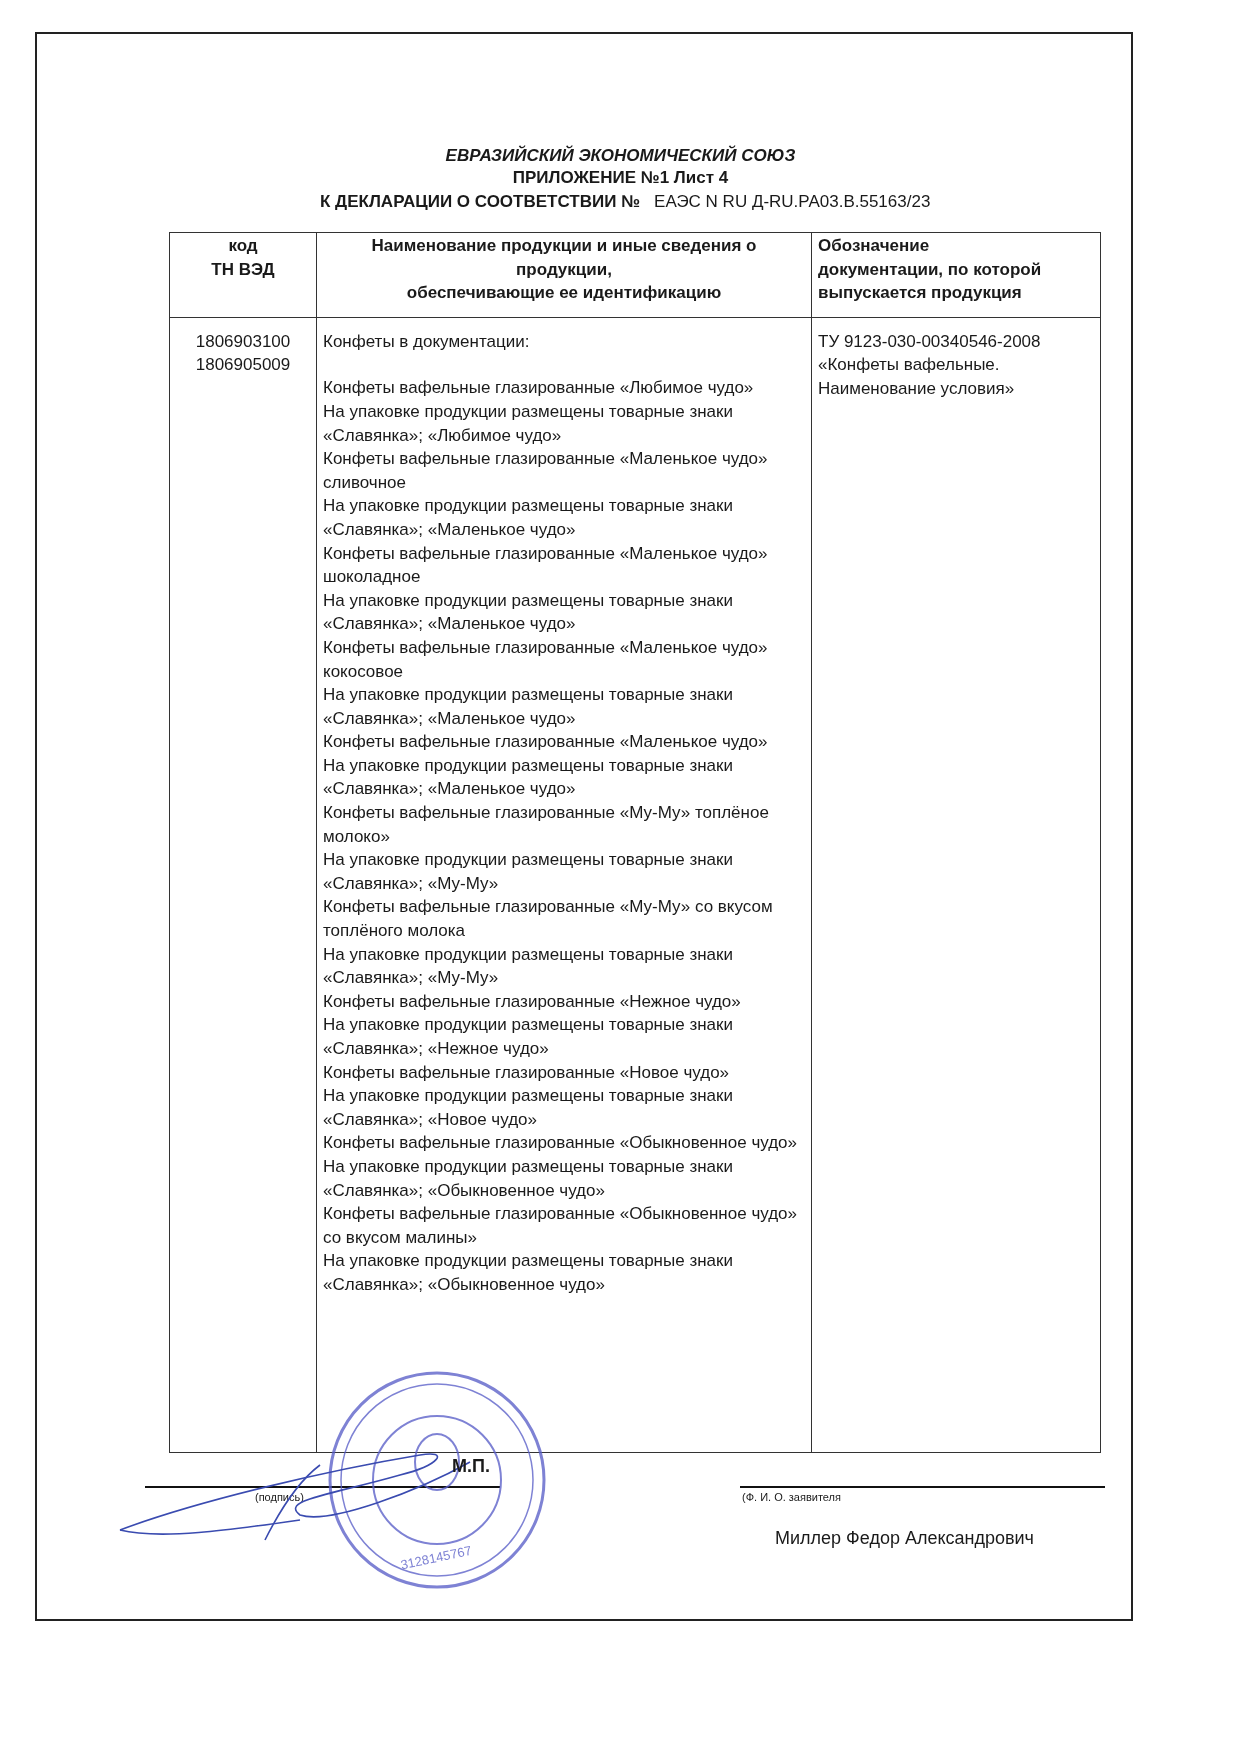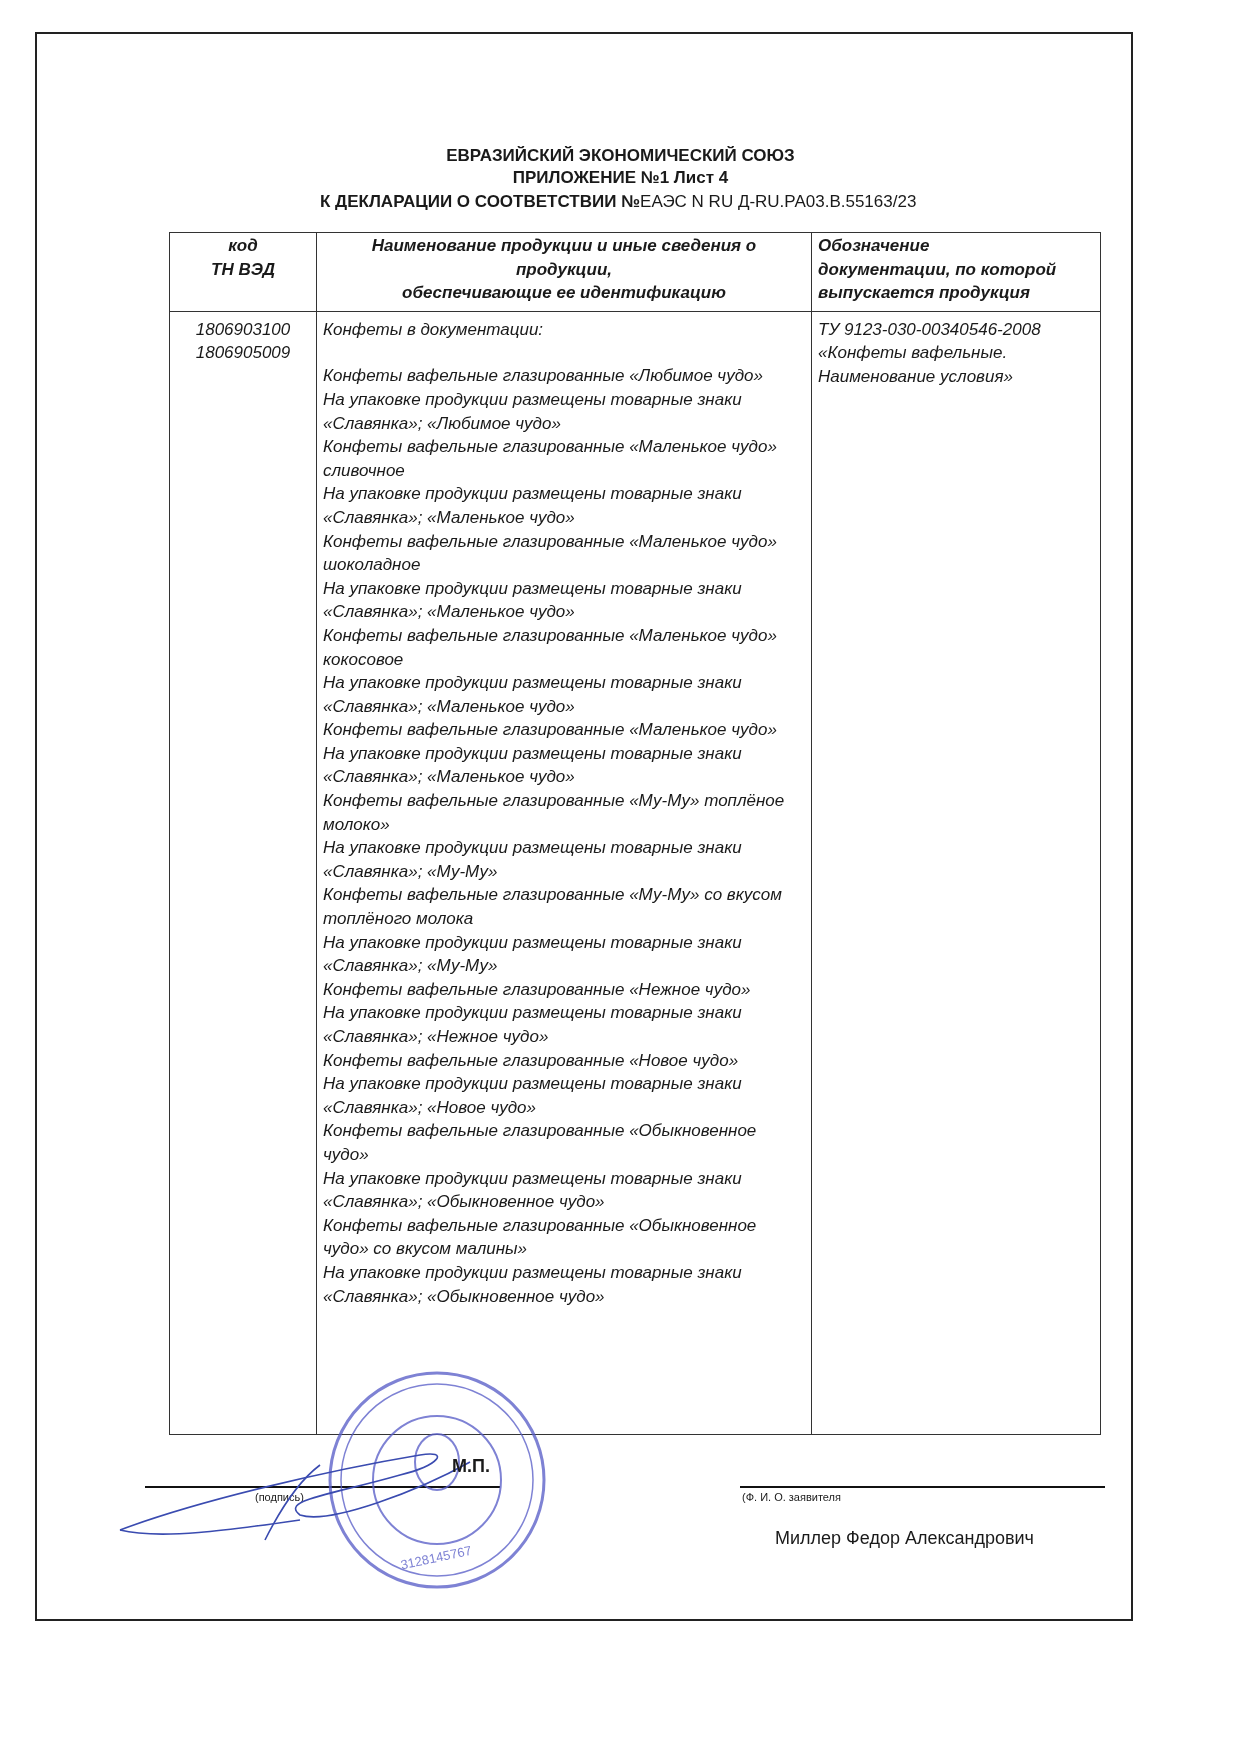--- a/index.html
+++ b/index.html
@@ -2,27 +2,27 @@
 <html><head>
 <meta charset="utf-8">
 <style>
   html, body { margin: 0; padding: 0; background: #ffffff; }
   body { width: 1241px; height: 1755px; position: relative; overflow: hidden;
          font-family: "Liberation Sans", sans-serif; color: #1a1a1a; }
   .frame { position: absolute; left: 35px; top: 32px; width: 1098px; height: 1589px;
            border: 2px solid #222; box-sizing: border-box; }
   .title { position: absolute; left: 0; width: 1241px; text-align: center;
            font-weight: bold; font-size: 17px; letter-spacing: 0px; }
-  .t1 { top: 146px; }
+  .t1 { top: 146px; font-style: italic; }
   .t2 { top: 168px; }
   .t3 { top: 192px; left: 320px; width: 800px; text-align: left; }
-  .t3 .num { font-weight: normal; }
+  .t3 .num { font-weight: normal; margin-left: 14px; }
   table.decl { position: absolute; left: 169px; top: 232px; width: 932px;
                border-collapse: collapse; font-size: 17px; line-height: 23.6px; }
-  table.decl td, table.decl th { border: 1.5px solid #333; vertical-align: top; padding: 6px 6px; font-style: italic; }
+  table.decl td, table.decl th { border: 1.5px solid #333; vertical-align: top; padding: 12px 6px; }
   table.decl th { font-weight: bold; height: 70px; padding-top: 1px; }
   .col1 { width: 134px; }
   .col2 { width: 482px; }
   .col3 { width: 276px; }
   th.c1 { text-align: center; }
   th.c2 { text-align: center; }
   th.c3 { text-align: left; margin-left: 28px; }
   td.codes { text-align: center; padding-top: 10px; margin-top: 22px; }
   td.codes div { line-height: 23px; }
   td.names { padding-top: 2px; height: 1110px; }

